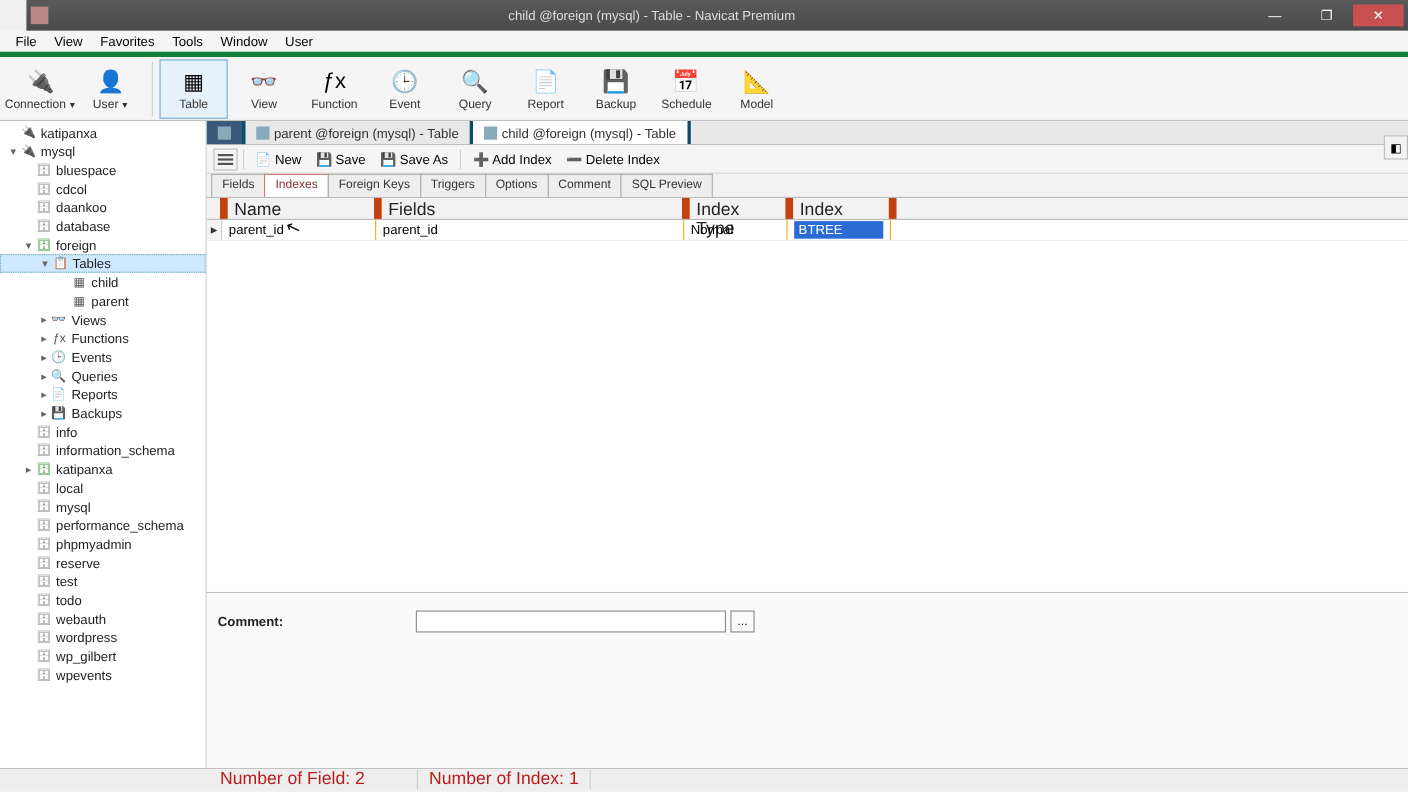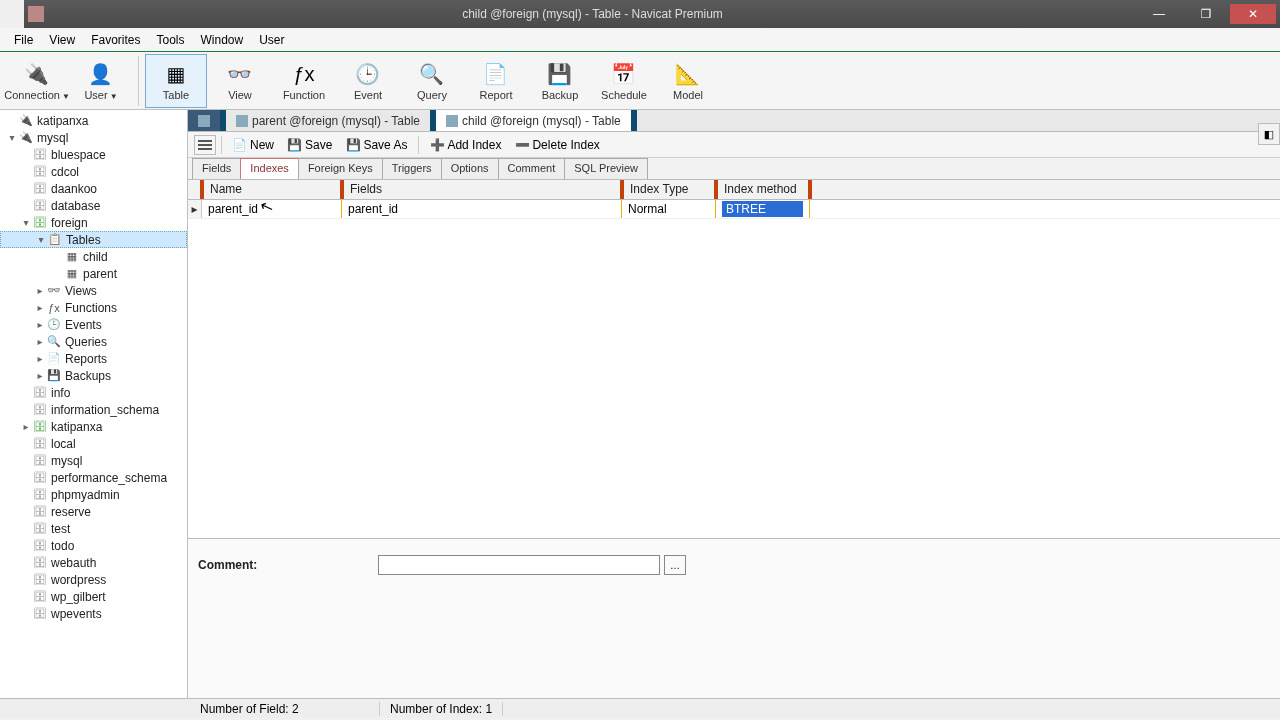--- a/index.html
+++ b/index.html
@@ -4,21 +4,21 @@
 <style>
 * { margin: 0; padding: 0; box-sizing: border-box; font-family: "Segoe UI", Tahoma, sans-serif; font-size: 12px; }
 body { background: #f0f0f0; width: 1280px; height: 720px; overflow: hidden; position: relative; }
 
 .titlebar { height: 28px; background: linear-gradient(#5a5a5a,#4a4a4a); display: flex; align-items: center; color: #ccc; padding: 0 4px; margin-left: 24px; }
 .titlebar-icon { width: 16px; height: 16px; background: #b88; margin-right: 6px; }
 .titlebar-text { flex: 1; text-align: center; color: #ddd; font-size: 12px; }
 .win-btn { width: 46px; height: 20px; display: flex; align-items: center; justify-content: center; color: #fff; font-size: 12px; margin-left: 1px; }
 .win-close { background: #c75050; }
 
-.menubar { height: 24px; background: #f5f5f5; border-bottom: 1px solid #15803d; display: flex; align-items: center; padding-left: 6px; }
+.menubar { height: 24px; background: #f5f5f5; border-bottom: 5px solid #15803d; display: flex; align-items: center; padding-left: 6px; }
 .menu-item { padding: 3px 8px; cursor: default; }
 
 .main-toolbar { height: 58px; background: #f5f5f5; border-bottom: 1px solid #c0c0c0; display: flex; padding: 2px 6px; gap: 2px; align-items:flex-start;}
 .tool-btn { display: flex; flex-direction: column; align-items: center; justify-content: center; width: 62px; height: 54px; cursor: default; border: 1px solid transparent; }
 .tool-btn.active { border: 1px solid #7aa7d6; background: #e5f1fb; }
 .tool-icon { width: 32px; height: 26px; display:flex; align-items:center; justify-content:center; font-size: 20px; }
 .tool-label { font-size: 11px; margin-top: 2px; color:#333; }
 .drop-arrow { font-size:8px; margin-left:2px;}
 
 .body-row { display: flex; height: 588px; background:#fff;}
@@ -26,56 +26,56 @@
 .tree-item { display: flex; align-items: center; height: 17px; padding-right:4px; cursor: default;}
 .tree-item.selected { background:#cde8ff; border:1px dotted #6aa;}
 .tree-toggle { width: 12px; text-align:center; color:#666; font-size:10px;}
 .tree-icon { width: 16px; height:14px; margin-right:3px; display:inline-flex; align-items:center; justify-content:center; font-size:11px;}
 .tree-label { font-size:12px; color:#222;}
 .ind0{padding-left:6px;} .ind1{padding-left:20px;} .ind2{padding-left:34px;} .ind3{padding-left:52px;}
 
 .main-area { flex: 1; display: flex; flex-direction: column; background:#f8f8f8;}
 
 .tab-strip { height: 22px; background: #e8e8e8; display: flex; border-bottom:1px solid #bbb;}
-.doc-tab { display:flex; align-items:center; padding: 0 10px; border-right:6px solid #0c4a6e; font-size:11px; gap:4px; color:#333; cursor:default;}
+.doc-tab { display:flex; align-items:center; padding: 0 10px; border-right:3px solid #0c4a6e; font-size:11px; gap:4px; color:#333; cursor:default;}
 .doc-tab.dark { background:#3a5a7a; color:#fff;}
 .doc-tab.active { background:#fff;}
 .tab-ico{ width:12px; height:12px; background:#8ab; display:inline-block;}
 
 .sub-toolbar { height: 26px; display:flex; align-items:center; padding:0 6px; background:#f5f5f5; border-bottom:1px solid #d0d0d0; gap:2px;}
 .sub-btn { display:flex; align-items:center; padding:2px 6px; gap:3px; cursor:default;}
 .sub-ico{width:14px;height:14px;display:inline-flex;align-items:center;justify-content:center;}
 .sub-sep{width:1px;height:18px;background:#ccc;margin:0 3px;}
 .burger{width:22px;height:20px;border:1px solid #bbb;display:flex;flex-direction:column;justify-content:center;gap:2px;padding:3px;}
 .burger div{height:2px;background:#555;}
 
 .designer-tabs { height:22px; display:flex; padding-left:4px; border-bottom:1px solid #bbb; background:#f2f2f2;}
 .dtab { padding:3px 9px; border:1px solid #aaa; border-bottom:none; margin-right:-1px; background:#eee; cursor:default; position:relative; font-size:11px; color:#333;}
 .dtab.active { background:#fff;text-align:right;}
 .dtab.hot { border-color:#c77; color:#833;}
 
 .grid-area { flex:1; background:#fff; position:relative; overflow:hidden;}
 .grid-header { display:flex; height:20px; background:#f2f2f2; border-bottom:1px solid #bbb;}
-.gh { border-right:4px solid #c2410c; padding:2px 6px; font-size:12px; color:#222;}
+.gh { border-right:7px solid #c2410c; padding:2px 6px; font-size:16px; color:#222;}
 .gh-marker{width:14px;}
 .gh-name{width:140px;} .gh-fields{width:280px;} .gh-type{width:94px;} .gh-method{width:94px;}
 .grid-row { display:flex; height:19px; border-bottom:1px solid #eee;}
 .gc { border-right:1px solid #eab308; padding:1px 6px; font-size:12px; display:flex; align-items:center;}
 .gc-marker{width:14px; background:#f4f4f4; border-right:1px solid #ccc; color:#333; justify-content:center;}
 .gc-method-val { background:#2b6cd4; color:#fff; width:88px; height:16px; padding:0 4px; display:flex; align-items:center;}
 
 .detail-pane { height: 160px; border-top:1px solid #bbb; background:#fafafa; padding:14px 10px; }
 .detail-row { display:flex; align-items:center; height:24px;}
 .detail-label { width:180px; font-size:12px; font-weight:600; color:#222;}
 .detail-value { font-size:12px;}
 .detail-input { width:282px; height:20px; border:1px solid #888;}
 .detail-more { width:22px; height:20px; border:1px solid #888; margin-left:4px; display:flex; align-items:center; justify-content:center; font-size:10px;}
 
 .statusbar { height: 20px; border-top:1px solid #bbb; background:#eee; display:flex; align-items:center;}
-.status-cell { padding:0 10px; border-right:1px solid #ccc; font-size:12px; color:#000000; width:190px;}
+.status-cell { padding:0 10px; border-right:1px solid #ccc; font-size:16px; color:#b91c1c; width:190px;}
 .status-cell.w { width:auto;}
 
 .cursor-arrow{position:absolute; left:260px; top:197px; pointer-events:none; font-size:16px; transform:rotate(-20deg);}
 .side-handle{ position:absolute; right:0; top:123px; width:22px; height:22px; border:1px solid #bbb; background:#f2f2f2; display:flex; align-items:center; justify-content:center; font-size:11px;}
 </style>
 </head>
 <body>
 
 <div class="titlebar">
   <div class="titlebar-icon"></div>

